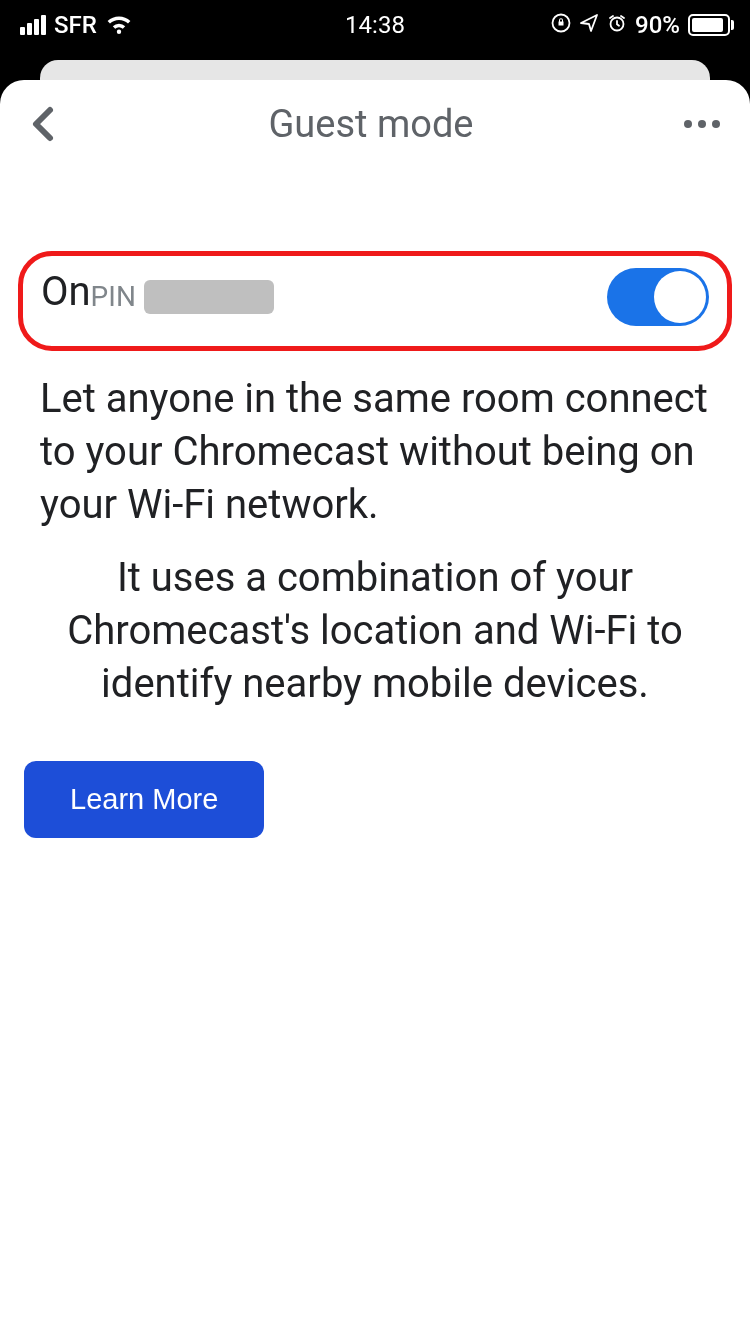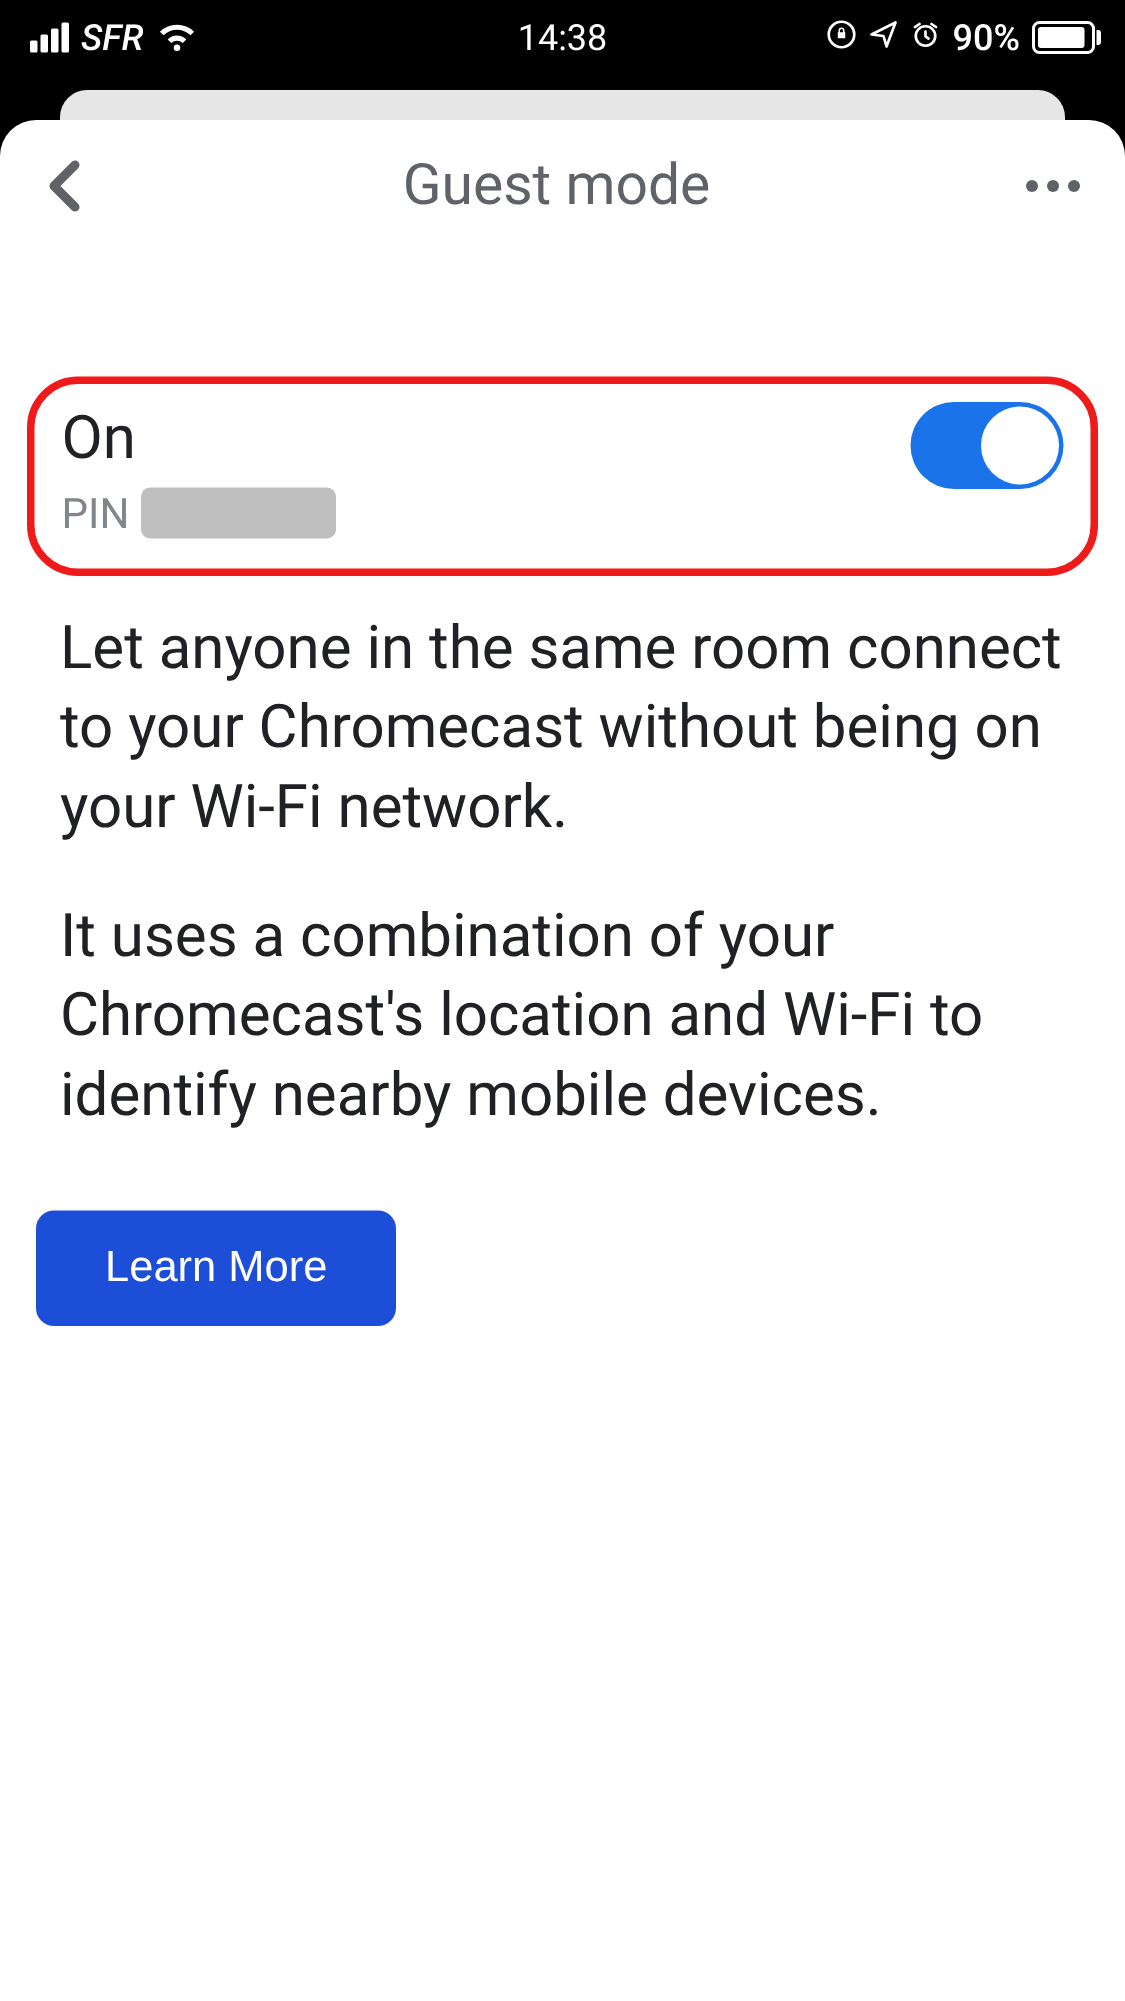--- a/index.html
+++ b/index.html
@@ -14,21 +14,21 @@
     .status-bar {
       height: 50px;
       display: flex;
       align-items: center;
       justify-content: space-between;
       padding: 0 20px;
       color: #fff;
       font-size: 24px;
       font-weight: 500;
     }
-    .status-left { display: flex; align-items: center; gap: 8px; font-style: italic; }
+    .status-left { display: flex; align-items: center; gap: 8px; }
     .status-center { position: absolute; left: 50%; transform: translateX(-50%); font-weight: 400; text-align: right; }
     .status-right { display: flex; align-items: center; gap: 8px; }
     .signal-bars {
       display: flex;
       align-items: flex-end;
       gap: 2px;
     }
     .signal-bars span {
       width: 5px;
       background: #fff;
@@ -110,21 +110,21 @@
     }
     .highlight-box {
       margin-top: 95px;
       border: 5px solid #ef1a1a;
       border-radius: 34px;
       padding: 12px 18px 20px 18px;
       display: flex;
       align-items: flex-start;
       justify-content: space-between;
     }
-    .hb-left { display:flex; flex-direction:column; }
+    .hb-left { display:flex; flex-direction:row; }
     .on-label {
       font-size: 40px;
       color: #202124;
       font-weight: 400;
     }
     .pin-row {
       display: flex;
       align-items: center;
       gap: 8px;
       margin-top: 10px;
@@ -155,21 +155,21 @@
       height: 52px;
       background: #fff;
       border-radius: 50%;
     }
     .desc {
       font-size: 40px;
       line-height: 1.32;
       color: #202124;
       padding: 22px 22px 0 22px;
     }
-    .desc p + p { margin-top: 34px; }
+    .desc p + p { margin-top: 21px; text-align: center; }
     .learn-btn {
       margin: 50px 0 0 6px;
       background: #1d4ed8;
       color: #fff;
       font-size: 29px;
       padding: 22px 46px;
       border: none;
       border-radius: 12px;
       font-weight: 400;
     }

